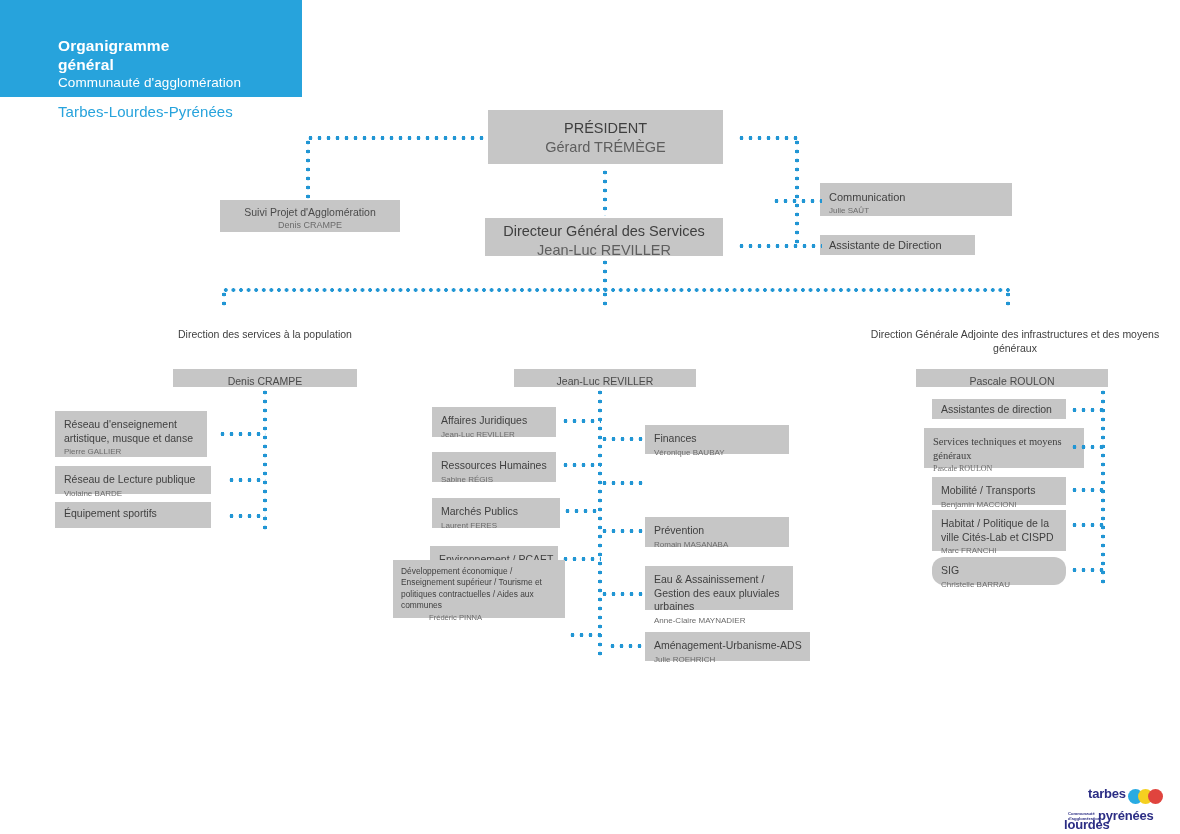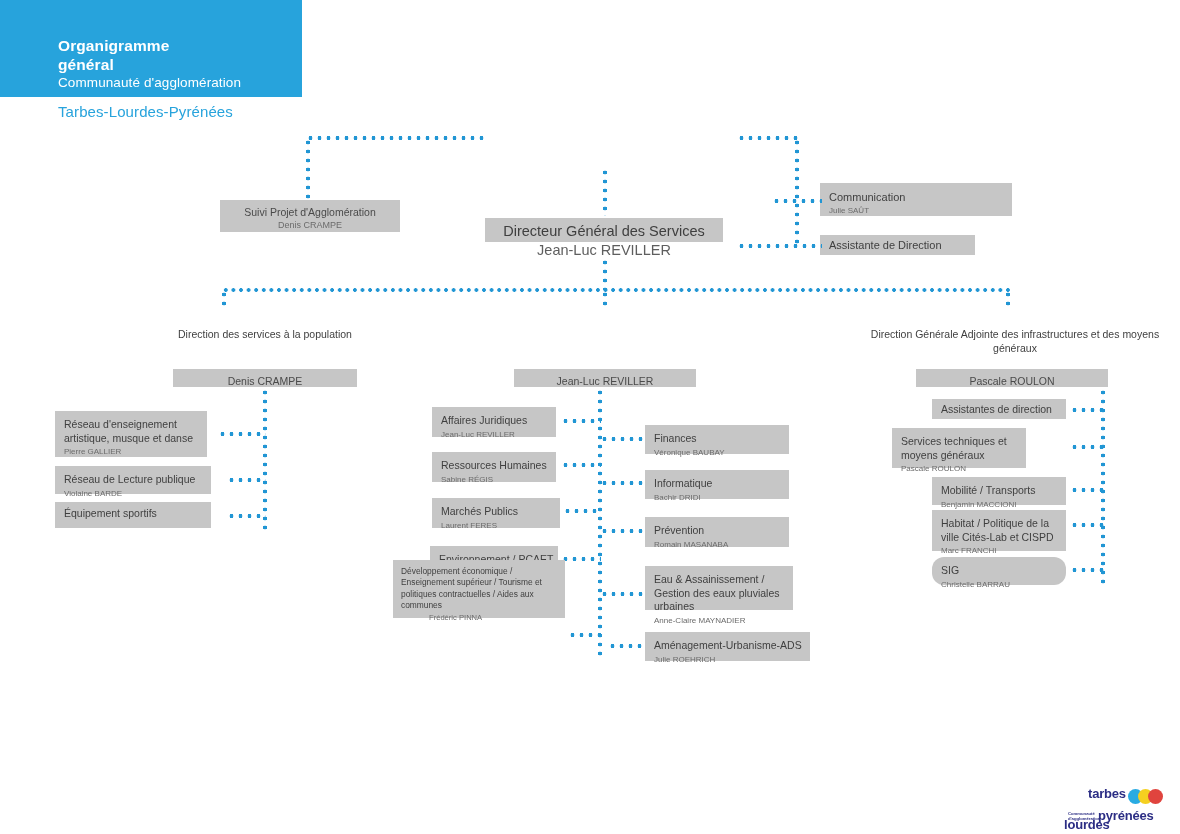--- a/index.html
+++ b/index.html
@@ -175,22 +175,26 @@
 <div id="page">
 
   <div class="header-block"></div>
   <div class="header-title">
     <span>Organigramme</span><br>
     <span>général</span>
   </div>
   <div class="header-sub">Communauté d'agglomération</div>
   <div class="header-region">Tarbes-Lourdes-Pyrénées</div>
 
-
-  <div class="box box-xl" style="left:485px; top:218px; width:238px; height:24px; padding-top:4px;">
+  <div class="box box-xl" style="left:488px; top:110px; width:235px; height:54px;">
+    <span class="b-title">PRÉSIDENT</span>
+    <span class="b-name">Gérard TRÉMÈGE</span>
+  </div>
+
+  <div class="box box-xl" style="left:485px; top:218px; width:238px; height:38px; padding-top:4px;">
     <span class="b-title">Directeur Général des Services</span>
     <span class="b-name">Jean-Luc REVILLER</span>
   </div>
 
   <div class="box box-center-name" style="left:220px; top:200px; width:180px; height:32px;">
     <span class="b-title">Suivi Projet d'Agglomération</span>
     <span class="b-name" style="font-size:9px; line-height:12px;">Denis CRAMPE</span>
   </div>
 
   <div class="box box-side" style="left:820px; top:183px; width:192px; height:33px;">
@@ -282,24 +286,20 @@
     <span class="b-name">Frédéric PINNA</span>
   </div>
   <div class="dot-h" style="left:568px; top:633px; width:33px;"></div>
 
   <div class="box box-sm" style="left:645px; top:425px; width:144px; height:29px;">
     <span class="b-title">Finances</span>
     <span class="b-name">Véronique BAUBAY</span>
   </div>
   <div class="dot-h" style="left:600px; top:437px; width:46px;"></div>
 
-  <div class="box box-sm" style="left:645px; top:470px; width:144px; height:29px;">
-    <span class="b-title">Informatique</span>
-    <span class="b-name">Bachir DRIDI</span>
-  </div>
   <div class="dot-h" style="left:600px; top:481px; width:46px;"></div>
 
   <div class="box box-sm" style="left:645px; top:517px; width:144px; height:30px;">
     <span class="b-title">Prévention</span>
     <span class="b-name">Romain MASANABA</span>
   </div>
   <div class="dot-h" style="left:600px; top:529px; width:46px;"></div>
 
   <div class="box box-sm" style="left:645px; top:566px; width:148px; height:44px;">
     <span class="b-title">Eau &amp; Assainissement / Gestion des eaux pluviales urbaines</span>
@@ -313,21 +313,21 @@
   </div>
   <div class="dot-h" style="left:608px; top:644px; width:38px;"></div>
 
   <div class="dot-v" style="left:1101px; top:388px; height:196px;"></div>
 
   <div class="box box-sm" style="left:932px; top:399px; width:134px; height:20px; padding-top:4px;">
     <span class="b-title">Assistantes de direction</span>
   </div>
   <div class="dot-h" style="left:1070px; top:408px; width:34px;"></div>
 
-  <div class="box box-sm" style="left:892px; top:428px; width:134px; height:40px;">
+  <div class="box box-sm" style="left:924px; top:428px; width:160px; height:40px;font-family:Liberation Serif, serif;">
     <span class="b-title">Services techniques et moyens généraux</span>
     <span class="b-name">Pascale ROULON</span>
   </div>
   <div class="dot-h" style="left:1070px; top:445px; width:34px;"></div>
 
   <div class="box box-sm" style="left:932px; top:477px; width:134px; height:28px;">
     <span class="b-title">Mobilité / Transports</span>
     <span class="b-name">Benjamin MACCIONI</span>
   </div>
   <div class="dot-h" style="left:1070px; top:488px; width:34px;"></div>

